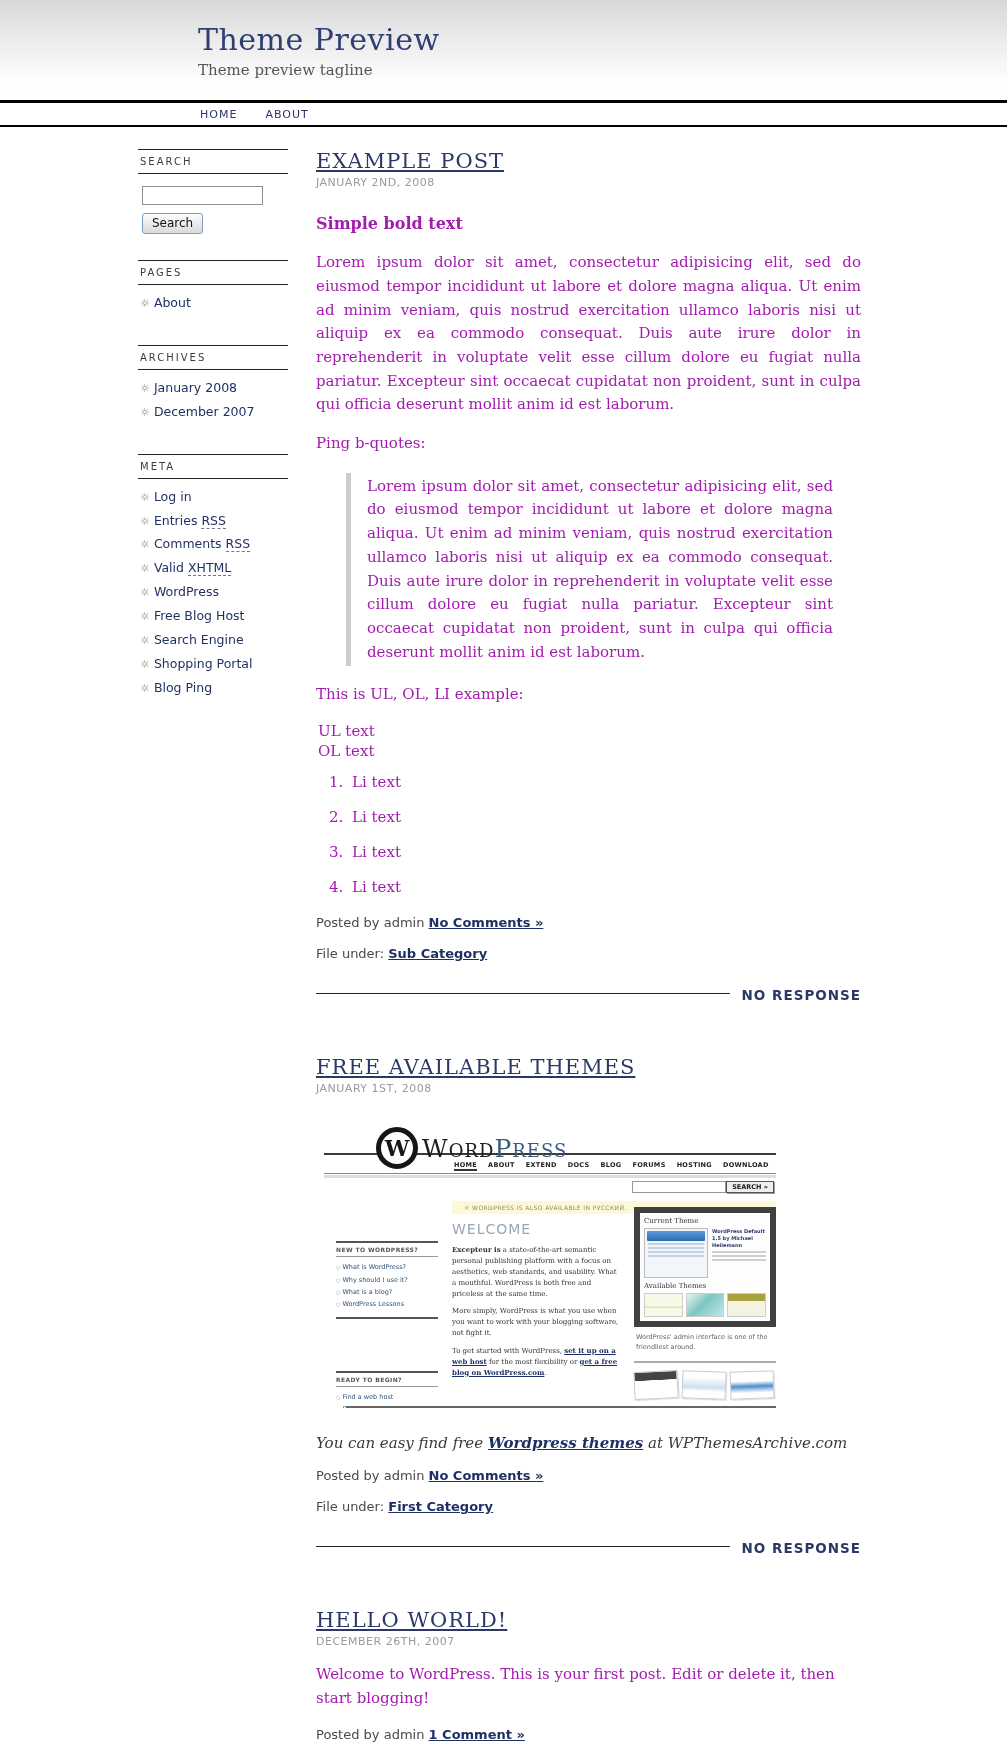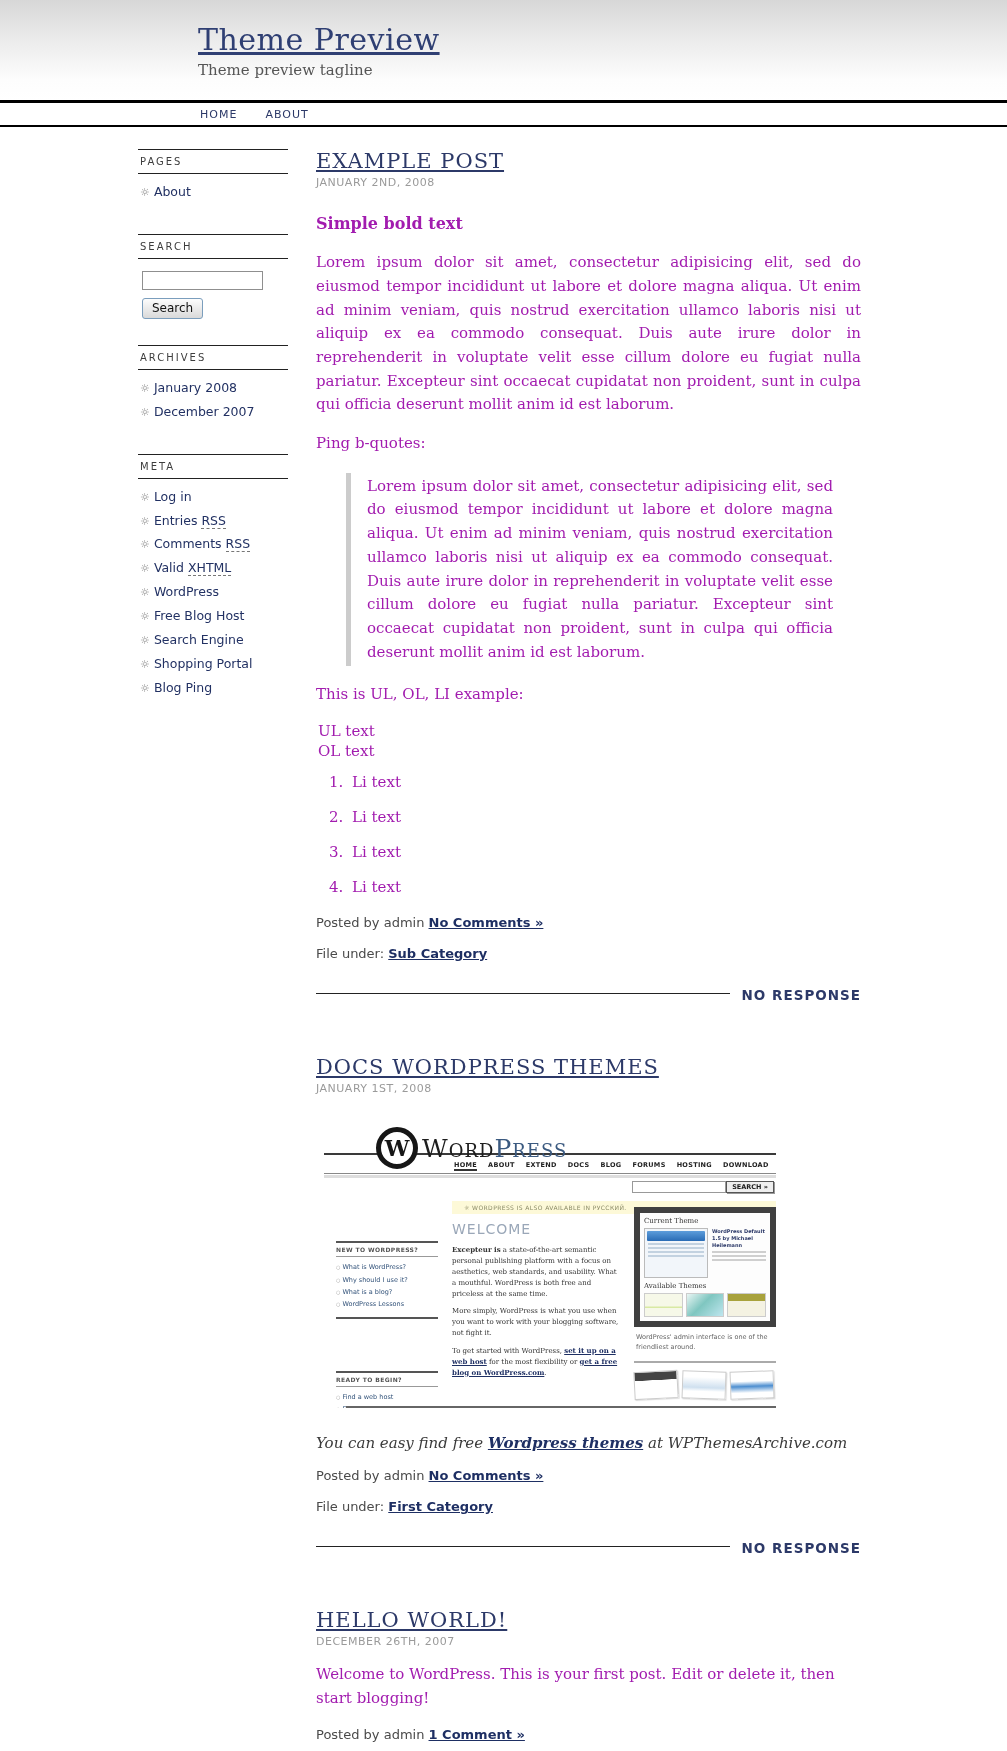--- a/index.html
+++ b/index.html
@@ -9,21 +9,21 @@
     -webkit-font-smoothing:antialiased;
   }
   a{cursor:pointer;}
   
   .masthead{
     height:100px;box-sizing:border-box;padding:22px 0 0 198px;
     background:linear-gradient(180deg,#d7d7d7 0%,#e9e9e9 35%,#fdfdfd 80%,#ffffff 100%);
   }
   .site-title{
     font-family:"DejaVu Serif",serif;font-weight:normal;font-size:30px;margin:0;
-    color:#2f3f73;display:inline-block;text-decoration:underline;letter-spacing:0.5px;
+    color:#2f3f73;display:inline-block;letter-spacing:0.5px;
   }
   .site-tagline{
     font-family:"DejaVu Serif",serif;font-size:15px;color:#555;margin-top:4px;
   }
   
   .topnav{
     border-top:3px solid #000;border-bottom:2px solid #000;background:#fff;
     height:27px;box-sizing:border-box;padding-left:200px;display:flex;align-items:center;gap:28px;
   }
   .topnav a{
@@ -160,34 +160,34 @@
   <a>HOME</a>
   <a>ABOUT</a>
 </div>
 
 <div class="layout">
 
   <div class="sidebar">
 
     <div class="sb-section">
       <div class="sb-rule"></div>
-      <div class="sb-heading">PAGES</div>
-      <div class="sb-rule"></div>
-      <div class="sb-body">
-        <div class="sb-link-row"><span class="sb-bullet">☼</span><a class="sb-link"><span>About</span><span class="sb-abbr"></span></a></div>
-      </div>
-    </div>
-
-    <div class="sb-section">
-      <div class="sb-rule"></div>
       <div class="sb-heading">SEARCH</div>
       <div class="sb-rule"></div>
       <div class="sb-body">
         <input class="sb-search-input" type="text" value="" style="">
         <button class="sb-search-btn">Search</button>
+      </div>
+    </div>
+
+    <div class="sb-section">
+      <div class="sb-rule"></div>
+      <div class="sb-heading">PAGES</div>
+      <div class="sb-rule"></div>
+      <div class="sb-body">
+        <div class="sb-link-row"><span class="sb-bullet">☼</span><a class="sb-link"><span>About</span><span class="sb-abbr"></span></a></div>
       </div>
     </div>
 
     <div class="sb-section">
       <div class="sb-rule"></div>
       <div class="sb-heading">ARCHIVES</div>
       <div class="sb-rule"></div>
       <div class="sb-body">
         <div class="sb-link-row"><span class="sb-bullet">☼</span><a class="sb-link"><span>January 2008</span></a></div>
         <div class="sb-link-row"><span class="sb-bullet">☼</span><a class="sb-link"><span>December 2007</span></a></div>
@@ -236,21 +236,21 @@
       </div>
       <div class="meta-line"><span>Posted by admin </span><a>No Comments »</a></div>
       <div class="meta-line"><span>File under: </span><a>Sub Category</a></div>
       <div class="response-row">
         <div class="response-line"></div>
         <span class="response-text">NO RESPONSE</span>
       </div>
     </div>
 
     <div class="post">
-      <a class="post-title">DOCS WORDPRESS THEMES</a>
+      <a class="post-title">FREE AVAILABLE THEMES</a>
       <div class="post-date">JANUARY 1ST, 2008</div>
 
       
       <div class="wpshot">
         <div class="ws-topline"></div>
         <div class="ws-underline1"></div>
         <div class="ws-underline2"></div>
         <div class="ws-logo">
           <span class="ws-circle">
               <span class="ws-w">W</span>

